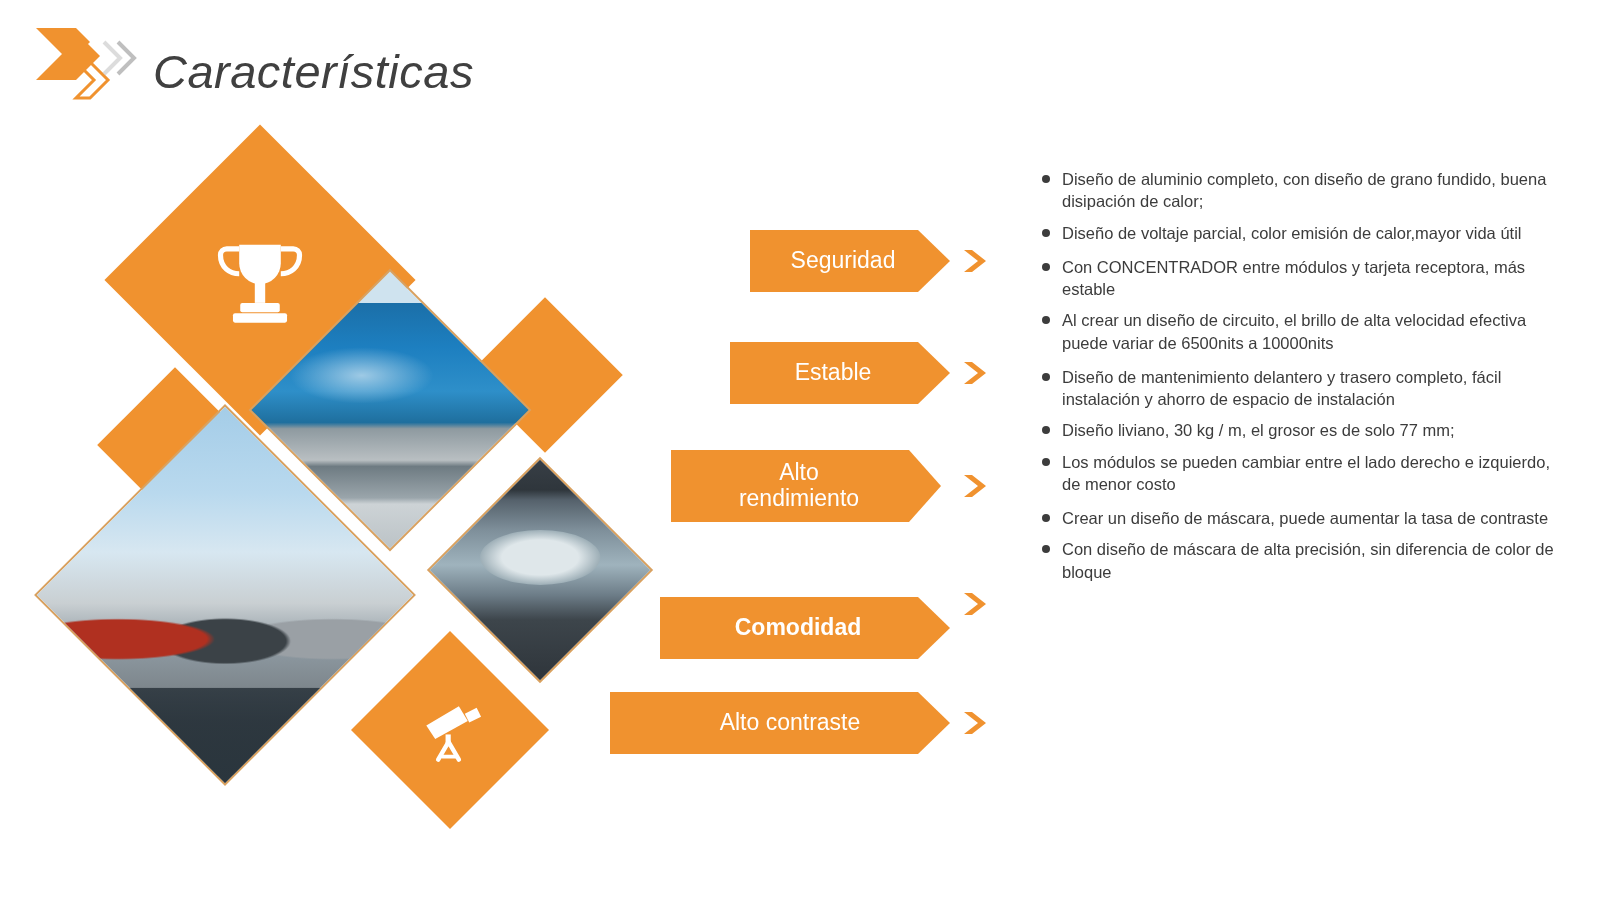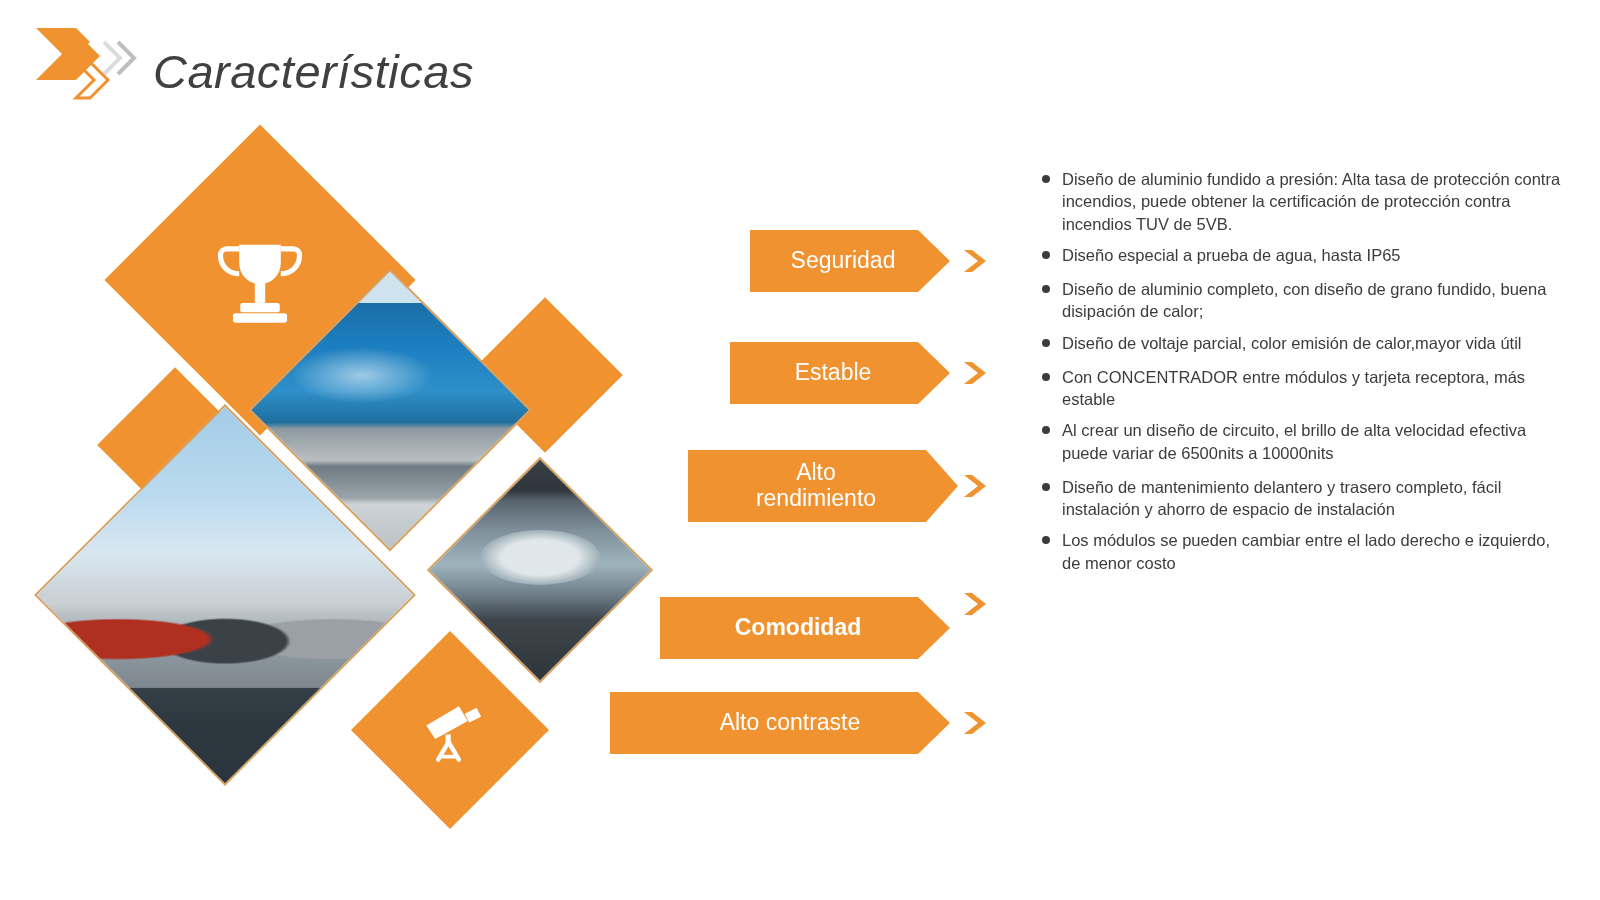--- a/index.html
+++ b/index.html
@@ -280,21 +280,21 @@
 
   <div class="arrow-band" style="left:120px; top:212px; width:220px;">
     <span>Estable</span>
   </div>
   <div class="chev" style="left:350px; top:228px;">
     <svg viewBox="0 0 30 30" width="30" height="30" aria-hidden="true">
         <path d="M4 4 L18 15 L4 26 L12 26 L26 15 L12 4 Z" fill="#F0922F"></path>
       </svg>
   </div>
 
-  <div class="arrow-band two-line" style="left:78px; top:320px; width:270px; flex-direction:column;">
+  <div class="arrow-band two-line" style="left:61px; top:320px; width:270px; flex-direction:column;">
     <span>Alto</span>
     <span>rendimiento</span>
   </div>
   <div class="chev" style="left:350px; top:341px;">
     <svg viewBox="0 0 30 30" width="30" height="30" aria-hidden="true">
         <path d="M4 4 L18 15 L4 26 L12 26 L26 15 L12 4 Z" fill="#F0922F"></path>
       </svg>
   </div>
 
   <div class="arrow-band" style="left:50px; top:467px; width:290px;font-weight:bold;">
@@ -311,33 +311,34 @@
   </div>
   <div class="chev" style="left:350px; top:578px;">
     <svg viewBox="0 0 30 30" width="30" height="30" aria-hidden="true">
         <path d="M4 4 L18 15 L4 26 L12 26 L26 15 L12 4 Z" fill="#F0922F"></path>
       </svg>
   </div>
 </div>
 
 <div class="bullets">
 
-  <div class="group">
-    <div class="bullet">Diseño de aluminio fundido a presión: Alta tasa de protección contra incendios, puede obtener la certificación de protección contra incendios TUV de 5VB.</div>
-    <div class="bullet">Diseño especial a prueba de agua, hasta IP65</div>
-  </div>
 
   <div class="group">
     <div class="bullet">Diseño de aluminio completo, con diseño de grano fundido, buena disipación de calor;</div>
     <div class="bullet">Diseño de voltaje parcial, color emisión de calor,mayor vida útil</div>
   </div>
 
   <div class="group">
     <div class="bullet">Con CONCENTRADOR entre módulos y tarjeta receptora, más estable</div>
     <div class="bullet">Al crear un diseño de circuito, el brillo de alta velocidad efectiva puede variar de 6500nits a 10000nits</div>
   </div>
 
   <div class="group">
     <div class="bullet">Diseño de mantenimiento delantero y trasero completo, fácil instalación y ahorro de espacio de instalación</div>
+    <div class="bullet">Diseño liviano, 30 kg / m, el grosor es de solo 77 mm;</div>
     <div class="bullet">Los módulos se pueden cambiar entre el lado derecho e izquierdo, de menor costo</div>
   </div>
 
+  <div class="group">
+    <div class="bullet">Crear un diseño de máscara, puede aumentar la tasa de contraste</div>
+    <div class="bullet">Con diseño de máscara de alta precisión, sin diferencia de color de bloque</div>
+  </div>
 </div>
 
 </body></html>

